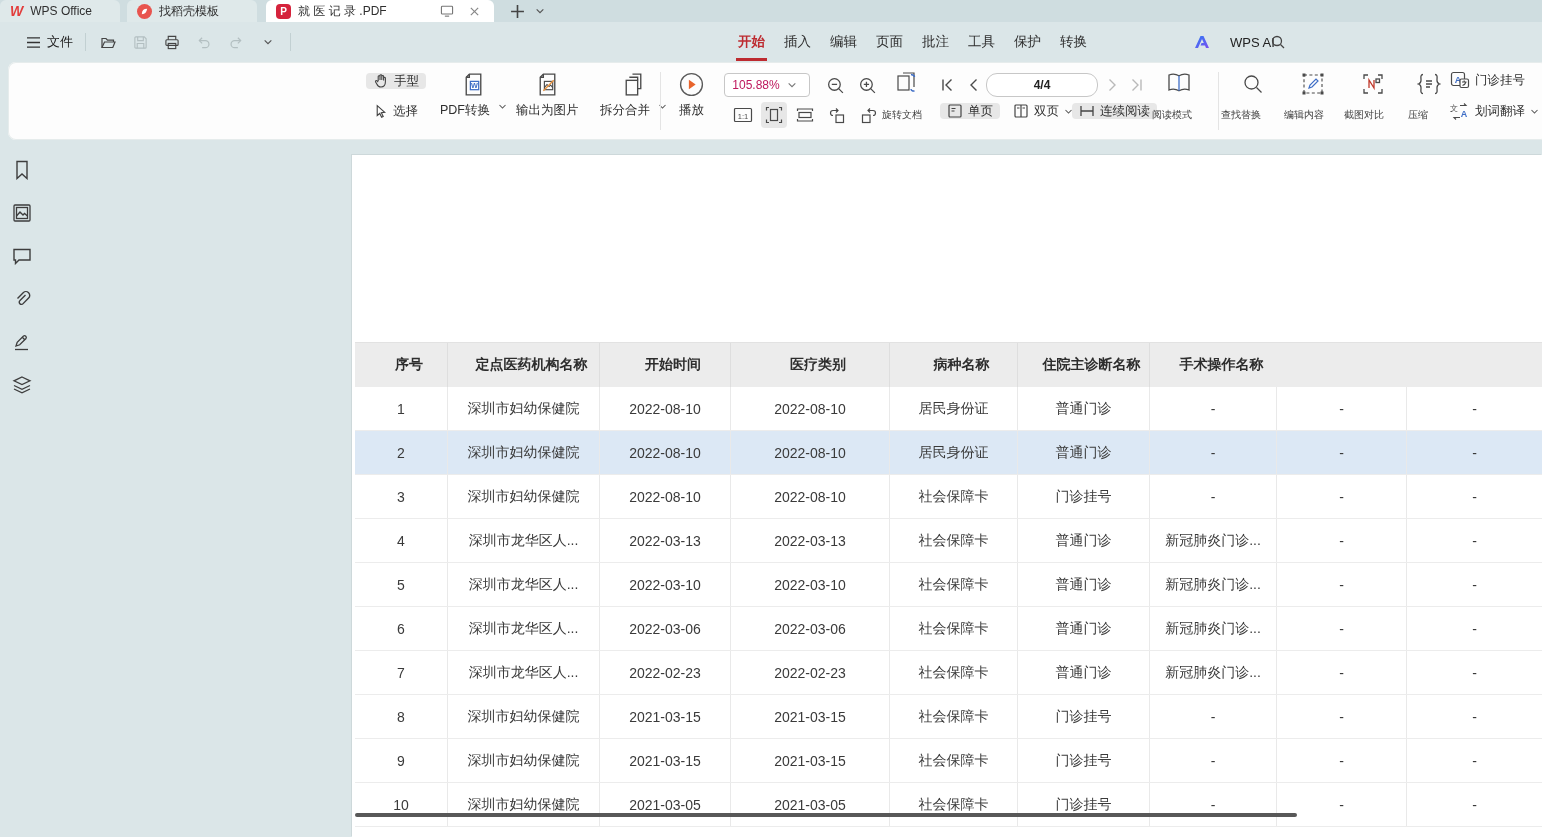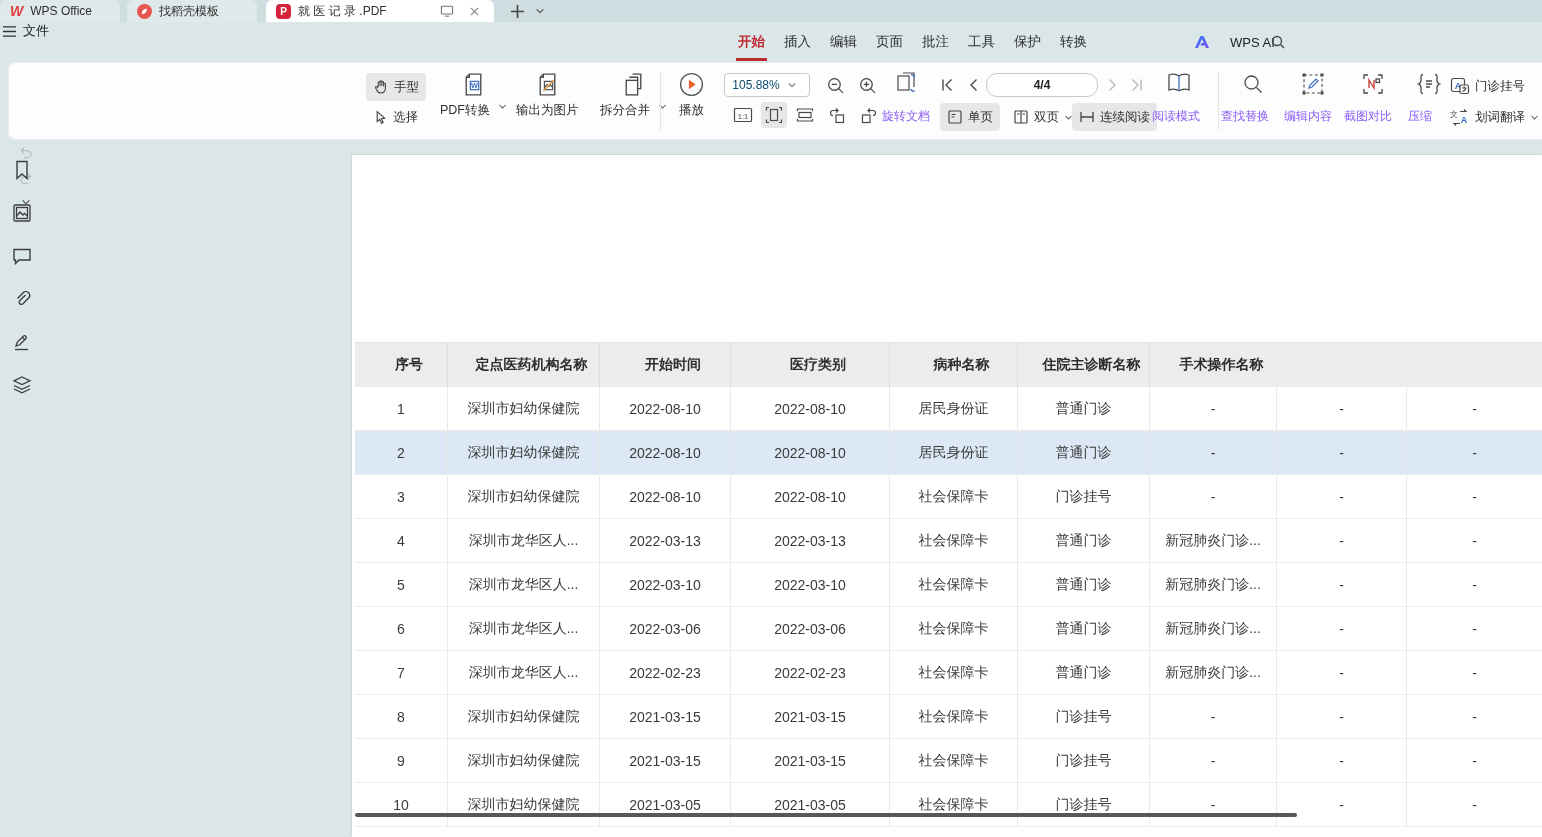--- a/index.html
+++ b/index.html
@@ -15,48 +15,48 @@
   .tab.active{background:#ffffff;width:208px;margin-left:9px;}
   .tab .title{flex:1;white-space:nowrap;overflow:hidden;}
   .tab-extra{display:flex;align-items:center;gap:10px;padding-left:16px;}
   .badge{width:15px;height:15px;border-radius:4px;display:flex;align-items:center;justify-content:center;
          color:#fff;font-size:10px;font-weight:bold;}
   .badge.pdf{background:#d5233c;border-radius:4px;}
   .badge.docer-b{background:#e8544e;border-radius:50%;}
   .wlogo{color:#e23d3b;font-weight:bold;font-style:italic;font-size:14px;line-height:1;}
   
   .menubar{position:absolute;left:0;top:22px;width:100%;height:40px;}
-  .mleft{position:absolute;left:2px;top:0;height:100%;display:flex;align-items:center;gap:12px;flex-direction:column;}
+  .mleft{position:absolute;left:26px;top:0;height:100%;display:flex;align-items:center;gap:12px;}
   .mfile{display:flex;align-items:center;gap:6px;font-size:13px;color:#222;}
   .vsep{width:1px;height:18px;background:#c2d0d2;}
   .mi{width:20px;height:20px;display:flex;align-items:center;justify-content:center;color:#444;}
   .mi.dis{color:#b3bfc1;}
   .ribbon-tabs{position:absolute;left:736px;top:0;height:100%;display:flex;align-items:center;gap:15px;}
   .rtab{font-size:13.5px;color:#2e2e2e;padding:9px 2px 7px 2px;border-bottom:3px solid transparent;}
   .rtab.active{color:#bd2b30;font-weight:bold;border-bottom-color:#bd2b30;}
   .wpsai{position:absolute;left:1194px;top:0;height:100%;display:flex;align-items:center;gap:20px;font-size:13px;color:#222;}
   .msearch{position:absolute;left:1270px;top:0;height:100%;display:flex;align-items:center;color:#444;}
   
   .toolbar{position:absolute;left:8px;top:62px;width:1540px;height:78px;background:#fdfdfd;
            border-radius:8px;box-shadow:0 0 0 1px #e6ecec inset;}
   .tsep{position:absolute;top:10px;width:1px;height:58px;background:#e4e4e4;}
-  .tool-sm{position:absolute;display:flex;align-items:center;gap:5px;height:28px;padding:0 7px;
+  .tool-sm{position:absolute;display:flex;align-items:center;gap:5px;height:16px;padding:0 7px;
            border-radius:4px;font-size:12.5px;color:#2f2f2f;white-space:nowrap;}
   .tool-sm.sel{background:#e7e7e7;}
   .bigbtn{position:absolute;display:flex;flex-direction:column;align-items:center;gap:4px;
           font-size:12.5px;color:#2f2f2f;white-space:nowrap;}
   .bigbtn .lbl{display:flex;align-items:flex-start;gap:8px;}
   .icobtn{position:absolute;width:26px;height:26px;display:flex;align-items:center;justify-content:center;
           color:#4a4a4a;border-radius:4px;}
   .icobtn.sel{background:#e7e7e7;}
-  .tlabel{position:absolute;font-size:12px;color:#8b5cf6;white-space:nowrap;}
+  .tlabel{position:absolute;font-size:10px;color:#404040;white-space:nowrap;}
   .zoombox{position:absolute;left:716px;top:11px;width:84px;height:22px;border:1px solid #c7c7c7;border-radius:4px;
            background:#fff;display:flex;align-items:center;}
   .zoombox input{border:0;outline:0;width:58px;font-size:12px;text-align:center;background:transparent;
-                 font-family:inherit;color:#0c4a6e;}
+                 font-family:inherit;color:#be185d;}
   .pagebox{position:absolute;left:978px;top:11px;width:110px;height:22px;border:1px solid #c7c7c7;border-radius:11px;
            background:#fff;display:flex;align-items:center;justify-content:center;}
   .pagebox input{border:0;outline:0;width:60px;font-size:12px;font-weight:bold;text-align:center;background:transparent;
                  font-family:inherit;color:#222;}
   .chev{color:#666;}
   
   .sidestrip{position:absolute;left:10px;top:158px;display:flex;flex-direction:column;gap:19px;}
   .sideico{width:24px;height:24px;display:flex;align-items:center;justify-content:center;color:#3d3d3d;}
   
   .page{position:absolute;left:352px;top:155px;right:0;bottom:0;background:#fff;

